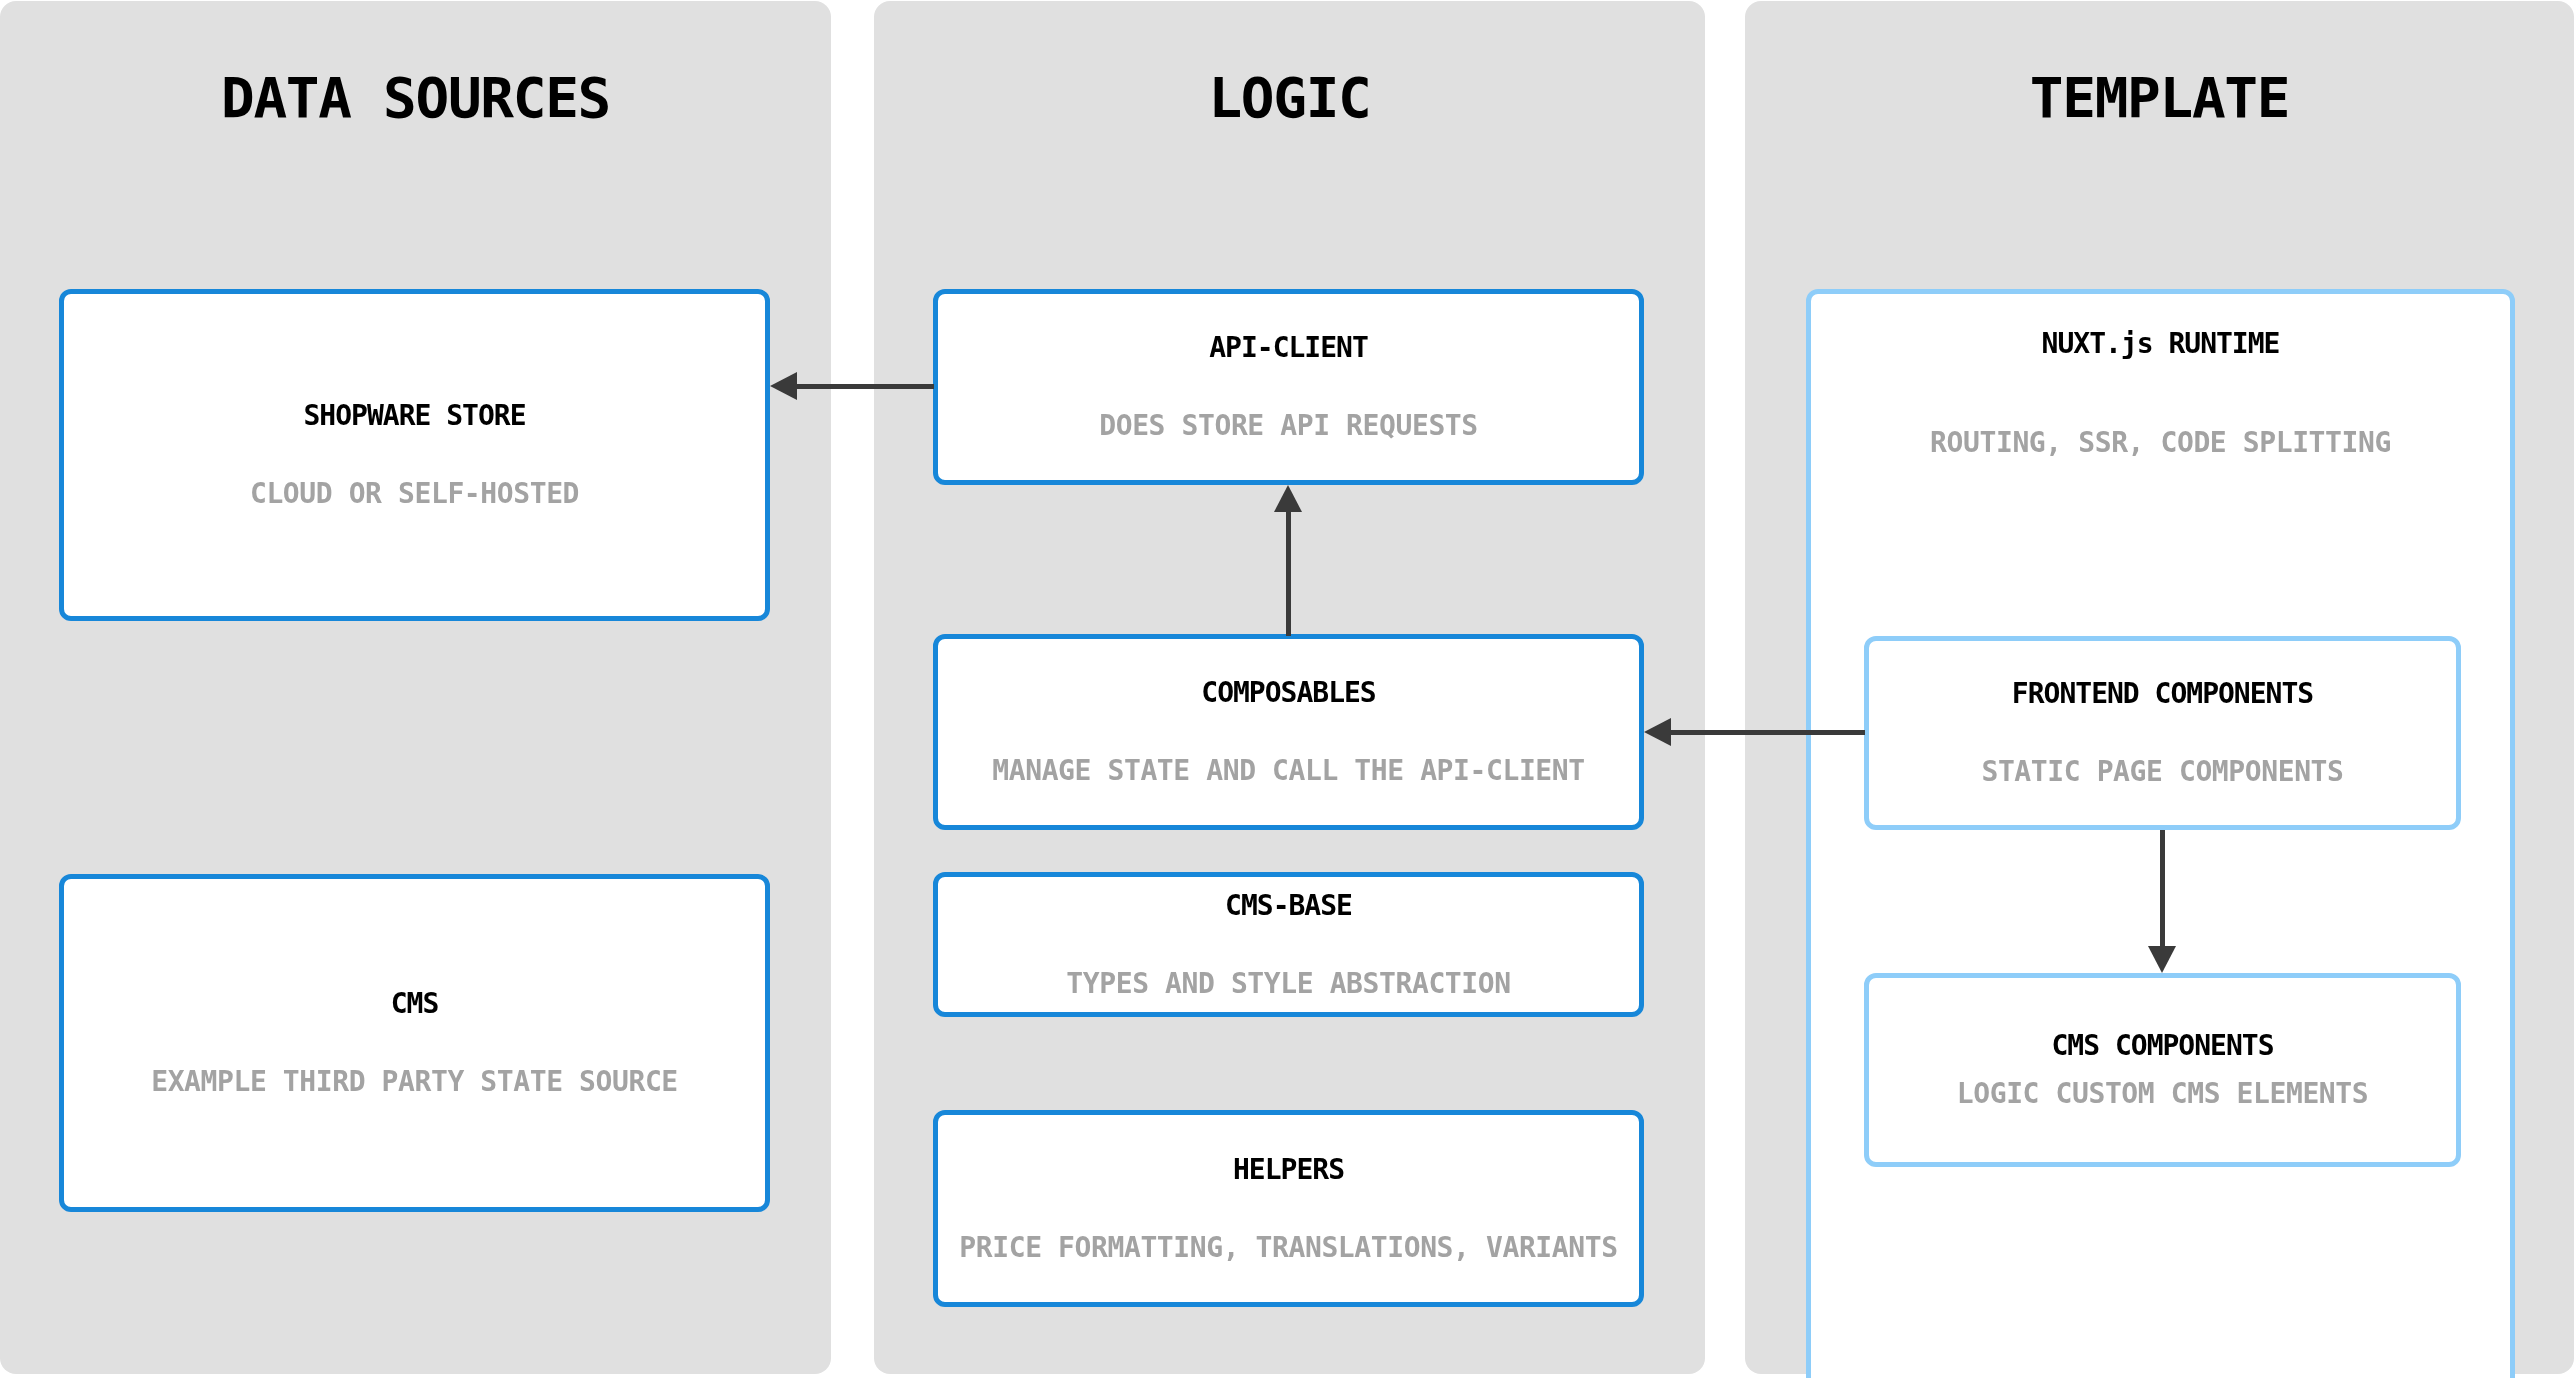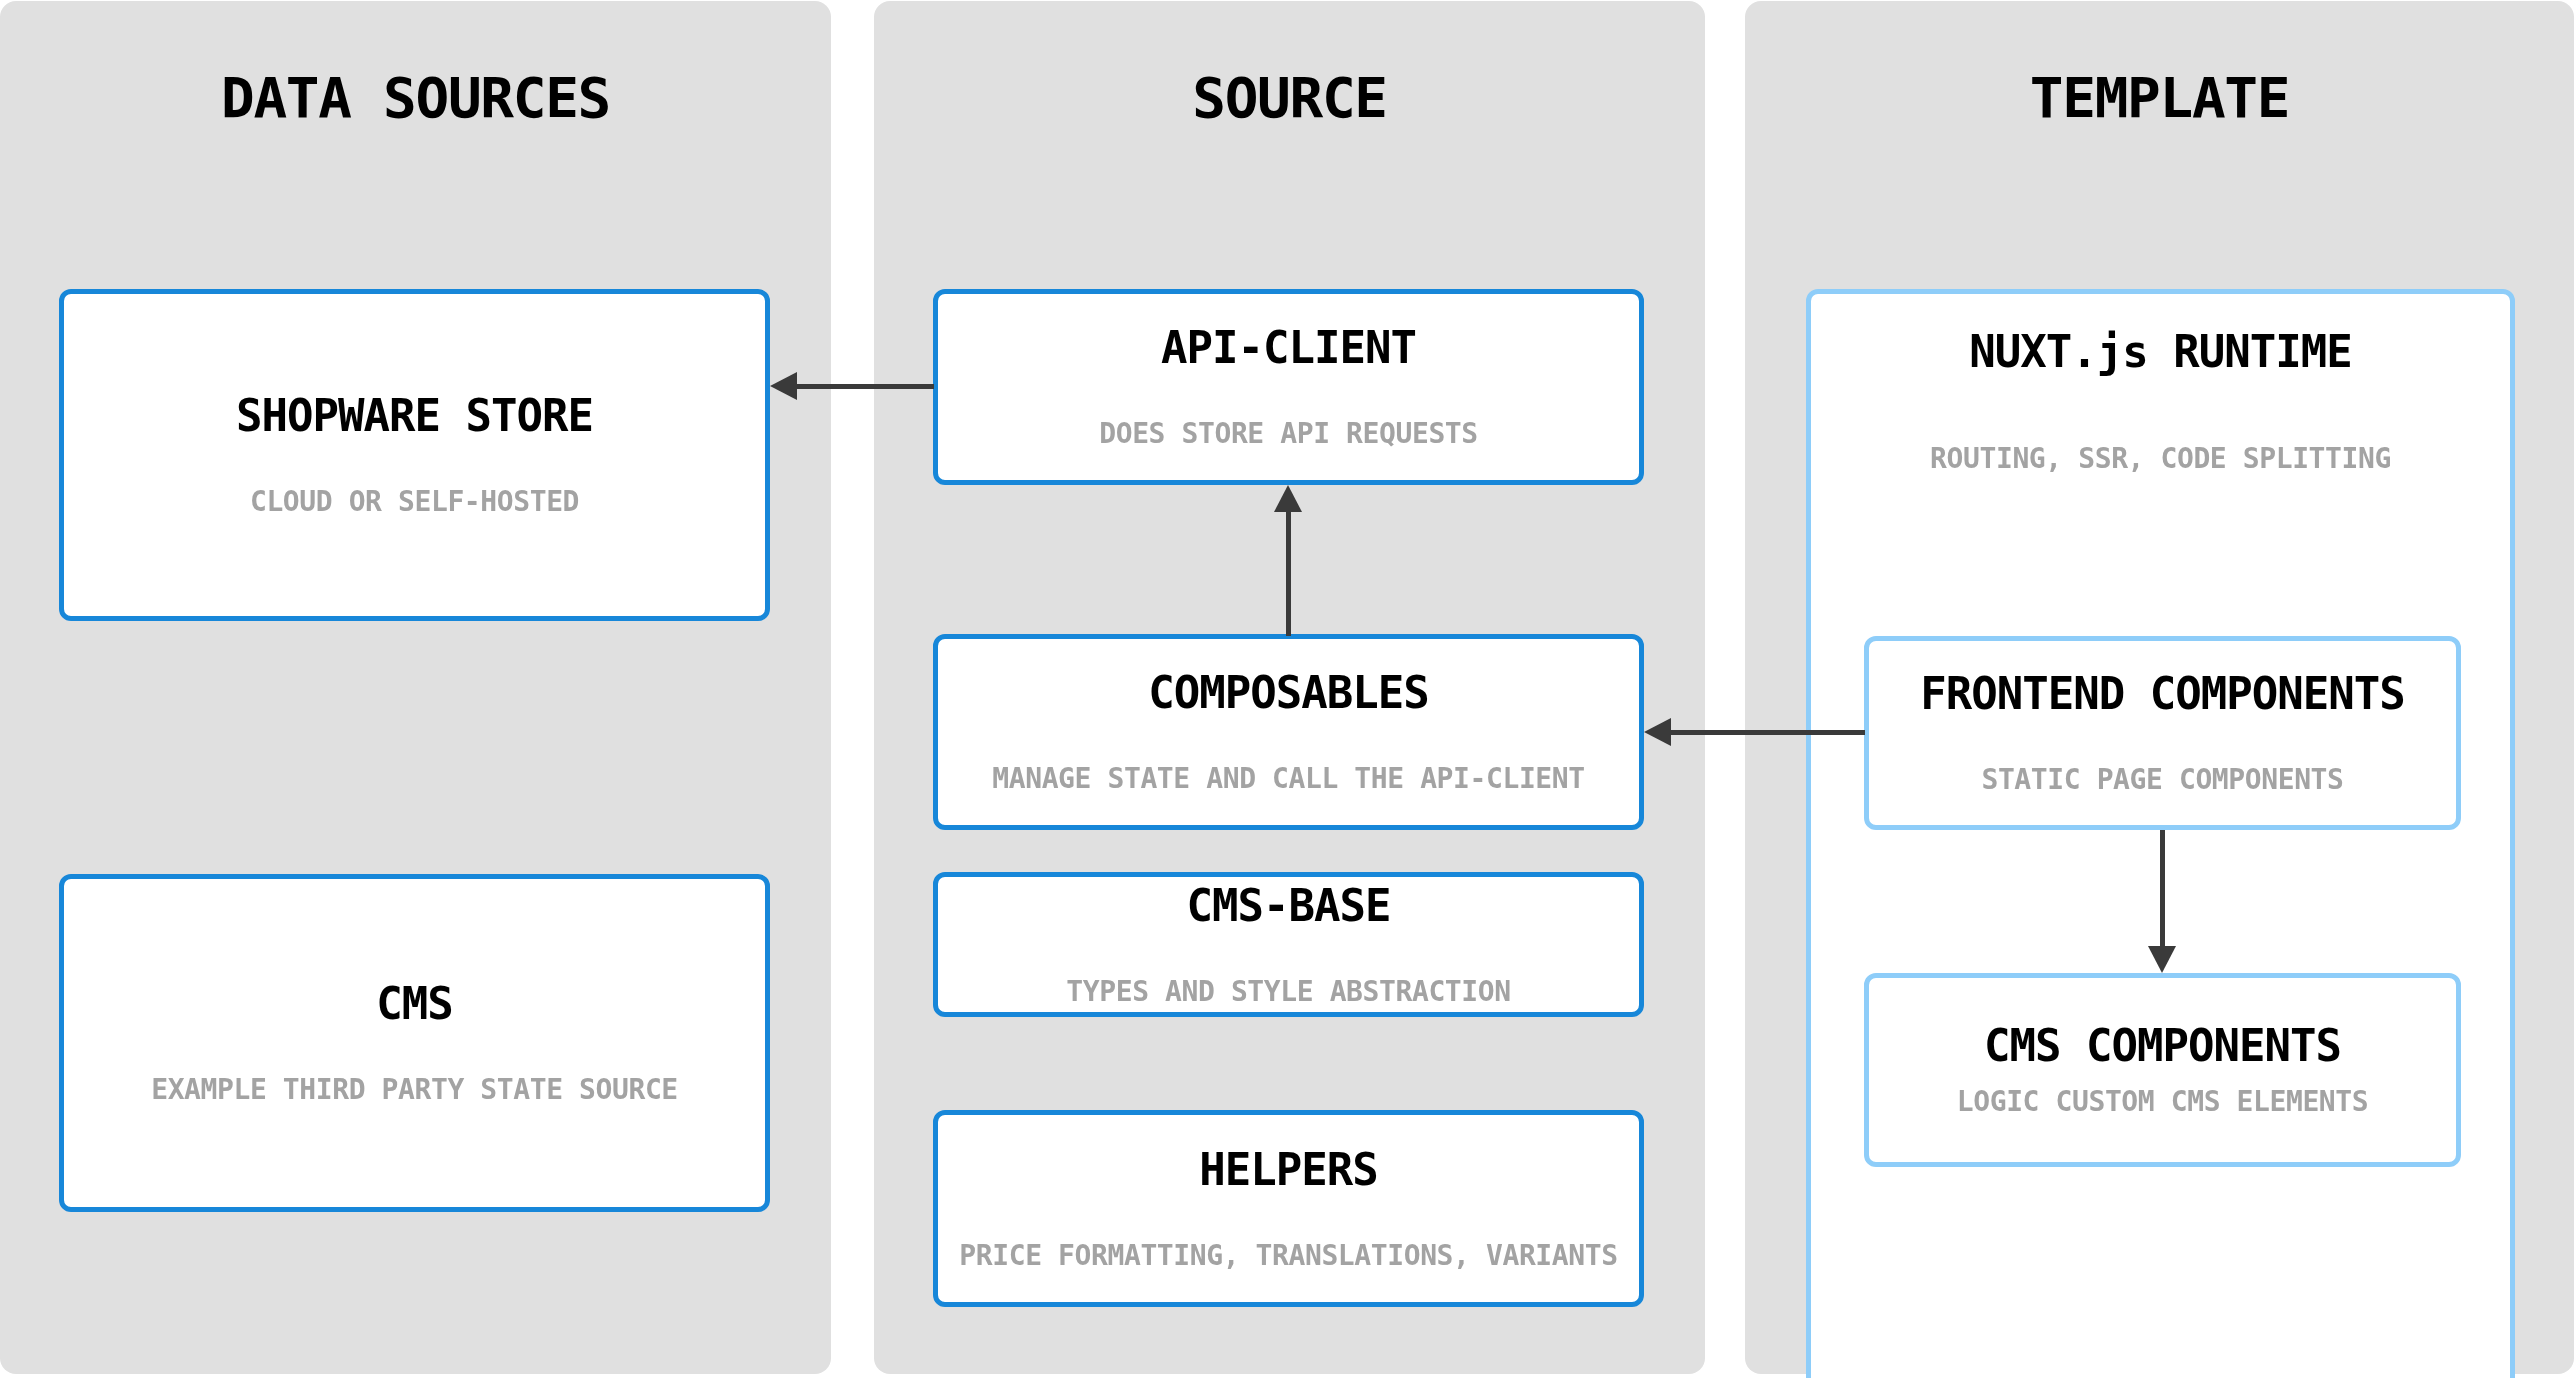--- a/index.html
+++ b/index.html
@@ -18,21 +18,21 @@
   .col-1{left:0;width:831px;}
   .col-2{left:874px;width:831px;}
   .col-3{left:1745px;width:829px;}
   .column-title{padding-top:69px;text-align:center;font-size:56px;line-height:1;
     letter-spacing:-1.3px;color:var(--title);white-space:nowrap;}
 
   .box{position:absolute;background:#ffffff;border:5.4px solid var(--blue-strong);border-radius:12px;
     display:flex;flex-direction:column;align-items:center;justify-content:center;gap:50px;
     text-align:center;white-space:nowrap;z-index:2;}
   .box.light{border-color:var(--blue-light);}
-  .box-title{font-size:44px;line-height:1;letter-spacing:-1px;color:var(--title);}
+  .box-title{font-size:28px;line-height:1;letter-spacing:-1px;color:var(--title);}
   .box-subtitle{font-size:28px;line-height:1;letter-spacing:-0.4px;color:var(--subtitle);}
 
   .box-shopware{left:59px;top:289px;width:711px;height:332px;}
   .box-cms{left:59px;top:874px;width:711px;height:338px;}
   .box-api{left:933px;top:289px;width:711px;height:196px;}
   .box-composables{left:933px;top:634px;width:711px;height:196px;}
   .box-cmsbase{left:933px;top:872px;width:711px;height:145px;}
   .box-helpers{left:933px;top:1110px;width:711px;height:197px;}
   .box-nuxt{left:1806px;top:289px;width:709px;height:1140px;justify-content:flex-start;
     padding-top:36px;gap:71px;z-index:1;}
@@ -57,21 +57,21 @@
 </head>
 <body>
 
 <div class="stage">
 
   <div class="column col-1">
     <div class="column-title">DATA SOURCES</div>
   </div>
 
   <div class="column col-2">
-    <div class="column-title">SOURCE</div>
+    <div class="column-title">LOGIC</div>
   </div>
 
   <div class="column col-3">
     <div class="column-title">TEMPLATE</div>
   </div>
 
   <div class="box box-shopware">
     <div class="box-title">SHOPWARE STORE</div>
     <div class="box-subtitle">CLOUD OR SELF-HOSTED</div>
   </div>

